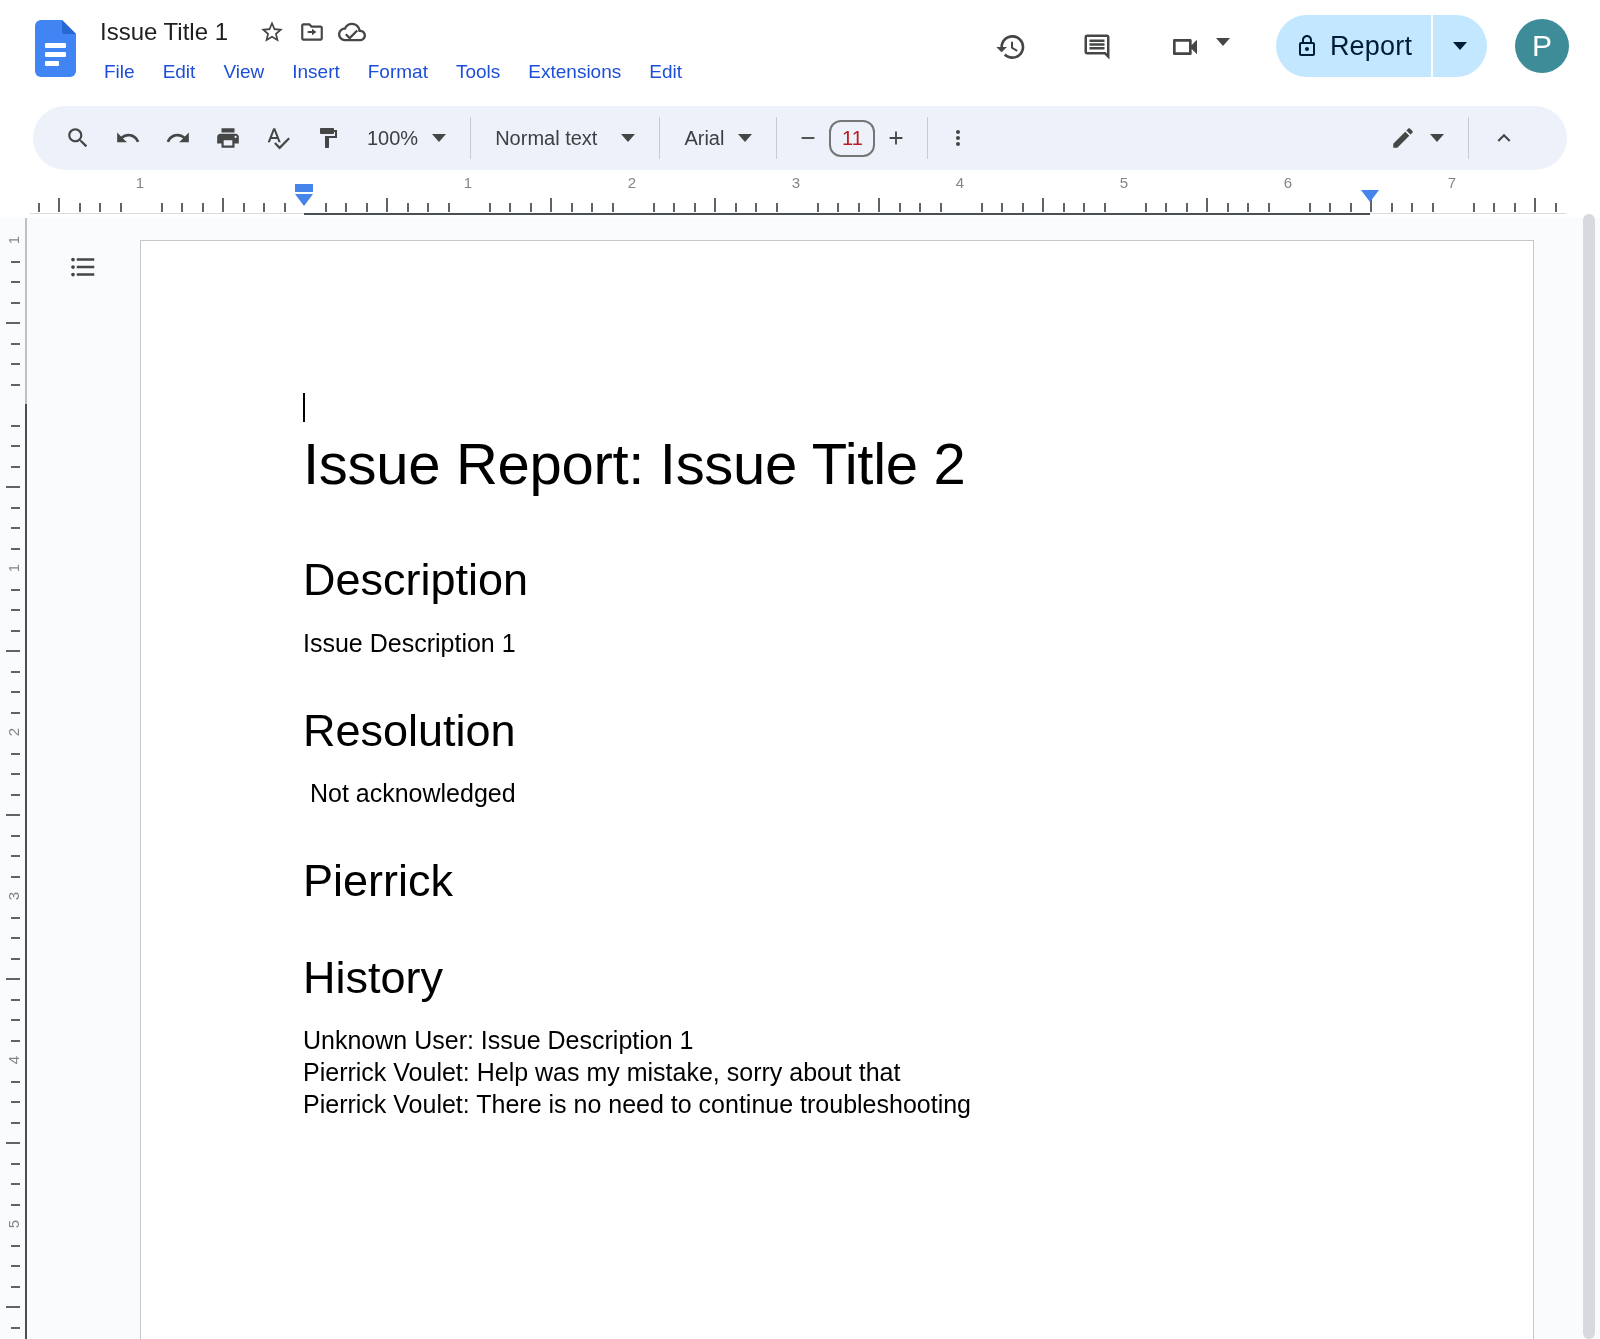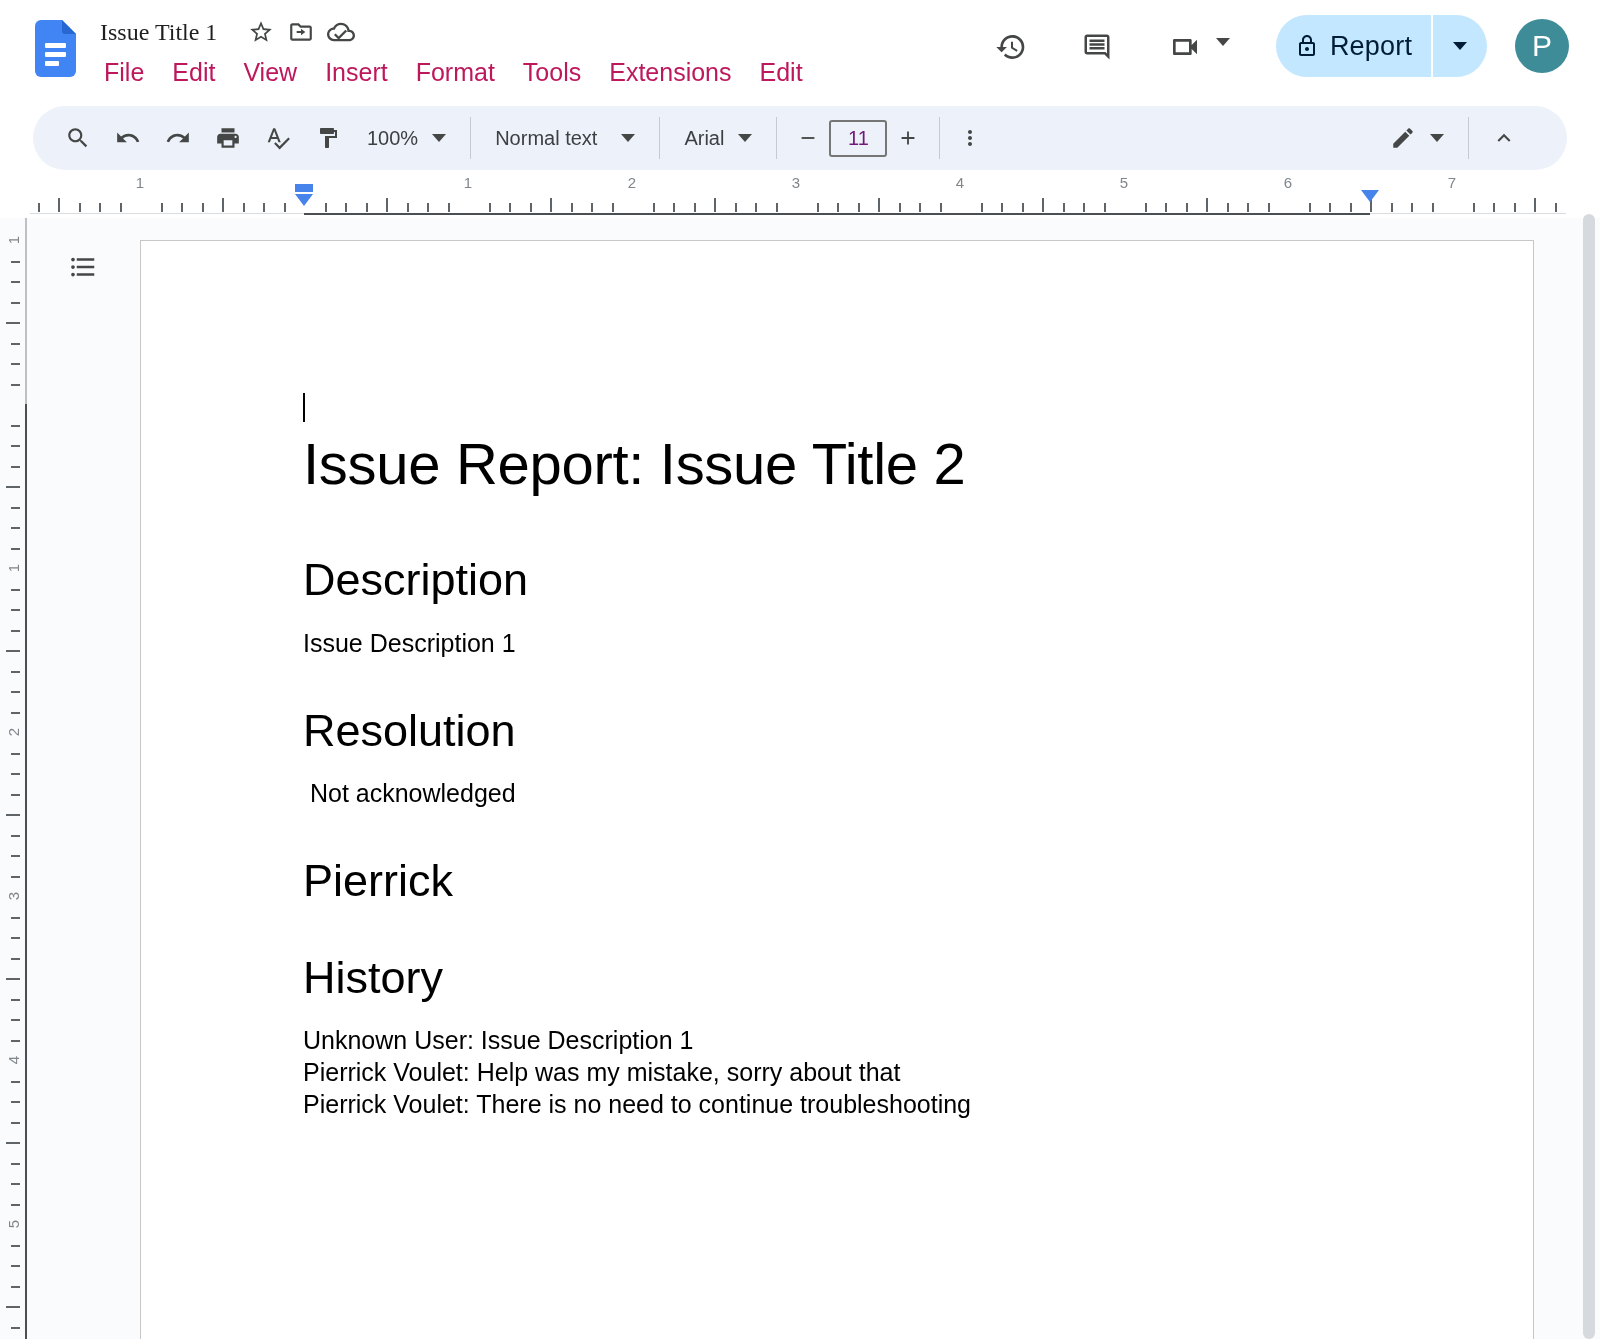--- a/index.html
+++ b/index.html
@@ -7,41 +7,41 @@
   body {
     font-family: "Liberation Sans", sans-serif;
     background:#fff; position:relative; overflow:hidden; color:#1f1f1f;
   }
   svg { display:block; }
 
   
   .header { position:absolute; left:0; top:0; width:1600px; height:104px; background:#fff; }
   .docs-logo { position:absolute; left:35px; top:20px; width:41px; height:57px; cursor:pointer; }
   .title-row { position:absolute; left:100px; top:12px; height:40px; display:flex; align-items:center; }
-  .doc-title { font-size:24px; color:#1f1f1f; margin-right:24px;font-family:Liberation Serif, serif; }
+  .doc-title { font-size:24px; color:#1f1f1f; margin-right:24px; }
   .t-icon { width:40px; height:40px; display:flex; align-items:center; justify-content:center; color:#444746; border-radius:50%; cursor:pointer; }
   .menu-row { position:absolute; left:90px; top:54px; display:flex; }
-  .menu-item { font-size:25px; color:#be185d; padding:3px 14px; border-radius:10px; cursor:pointer; line-height:30px; }
+  .menu-item { font-size:19px; color:#1d4ed8; padding:3px 14px; border-radius:10px; cursor:pointer; line-height:30px; }
   .hdr-btn { position:absolute; top:24px; width:46px; height:46px; display:flex; align-items:center; justify-content:center; color:#444746; border-radius:50%; cursor:pointer; background:none; border:none; }
   .video-caret { position:absolute; left:1216px; top:38px; }
   .share-btn { position:absolute; left:1276px; top:15px; width:211px; height:62px; border-radius:31px; background:#C2E7FF; display:flex; align-items:stretch; color:#001D35; cursor:pointer; }
   .share-main { flex:0 0 155px; display:flex; align-items:center; justify-content:center; gap:11px; }
   .share-label { font-size:27px; font-weight:500; letter-spacing:0.2px; }
   .share-div { width:2px; background:#ffffff; margin:0; }
   .share-caret { flex:1; display:flex; align-items:center; justify-content:center; }
   .avatar { position:absolute; left:1515px; top:19px; width:54px; height:54px; border-radius:50%; background:#3E8C97; color:#fff; font-size:30px; font-weight:500; display:flex; align-items:center; justify-content:center; cursor:pointer; }
 
   
   .toolbar { position:absolute; left:33px; top:106px; width:1534px; height:64px; background:#EDF2FA; border-radius:32px; display:flex; align-items:center; padding-left:20px; }
   .tb-btn { width:50px; height:50px; border:none; background:none; border-radius:50%; display:flex; align-items:center; justify-content:center; color:#444746; cursor:pointer; flex:0 0 auto; }
   .tb-sep { width:1px; height:42px; background:#C7CAD1; margin:0 10px; flex:0 0 auto; }
   .tb-text { font-size:20px; color:#3C4043; }
   .tb-drop { display:flex; align-items:center; gap:14px; padding:0 14px; height:50px; border-radius:8px; cursor:pointer; flex:0 0 auto; }
   .caret-down { width:0; height:0; border-left:7px solid transparent; border-right:7px solid transparent; border-top:8px solid #444746; }
-  .fs-box { width:58px; height:37px; border:2px solid #747775; border-radius:3px; display:flex; align-items:center; justify-content:center; font-size:20px; color:#701a75; background:#fff0; cursor:text; }
+  .fs-box { width:46px; height:37px; border:2px solid #747775; border-radius:12px; display:flex; align-items:center; justify-content:center; font-size:20px; color:#b91c1c; background:#fff0; cursor:text; }
   .tb-right { position:absolute; right:38px; top:0; height:64px; display:flex; align-items:center; }
 
   
   .h-ruler { position:absolute; left:0; top:172px; width:1600px; height:46px; background:#fff; }
   .h-ruler .baseline { position:absolute; left:30px; right:34px; bottom:4px; height:1px; background:#DADCE0; }
   .h-ruler .marginline { position:absolute; left:304px; width:1066px; bottom:3px; height:2px; background:#4A4F53; }
   .htick { position:absolute; bottom:6px; width:2px; height:9px; background:#5F6469; }
   .htick.half { height:14px; }
   .h-num { position:absolute; top:2px; transform:translateX(-50%); font-size:15px; color:#80868B; background:#fff; padding:0 5px; line-height:18px; }
   .ind-rect { position:absolute; left:295px; top:12px; width:18px; height:8px; background:#4683EA; cursor:ew-resize; }

